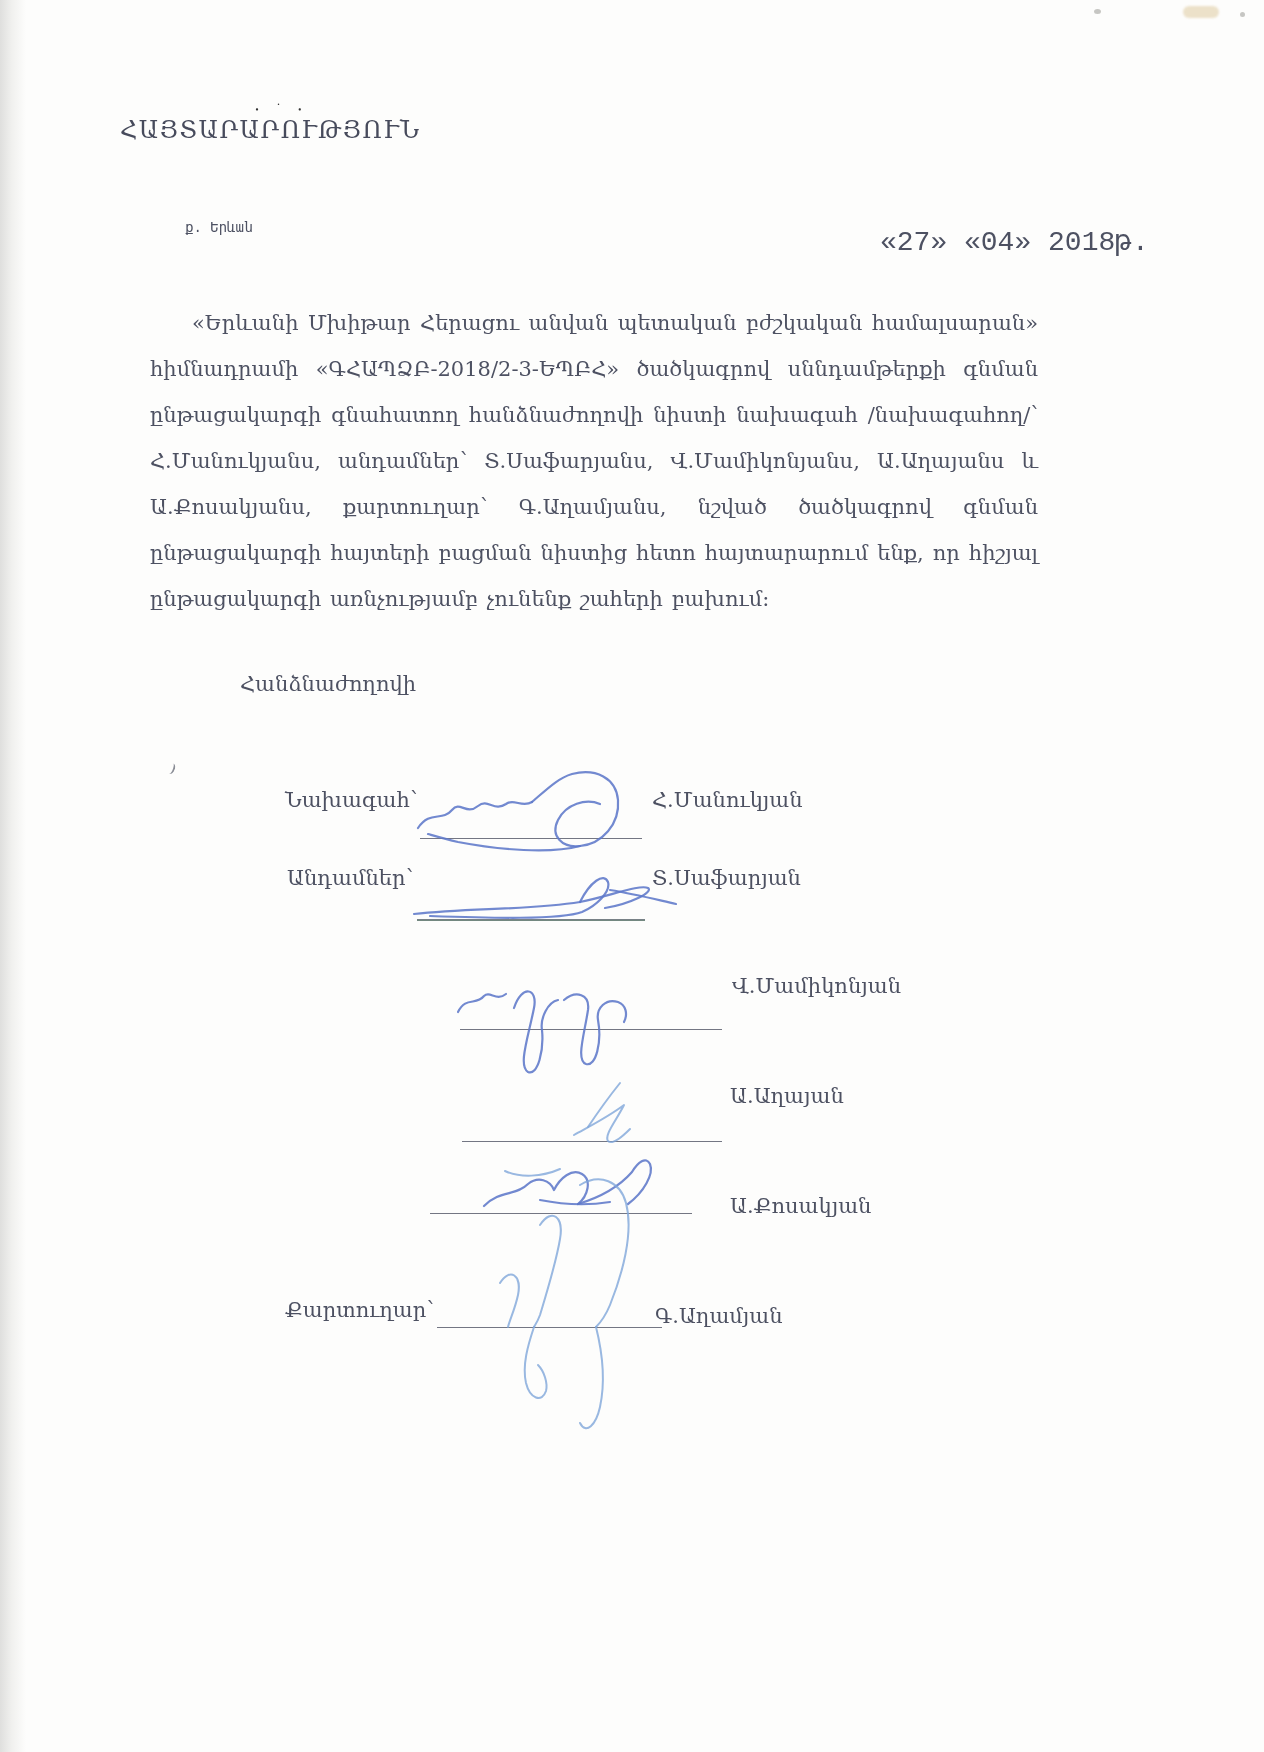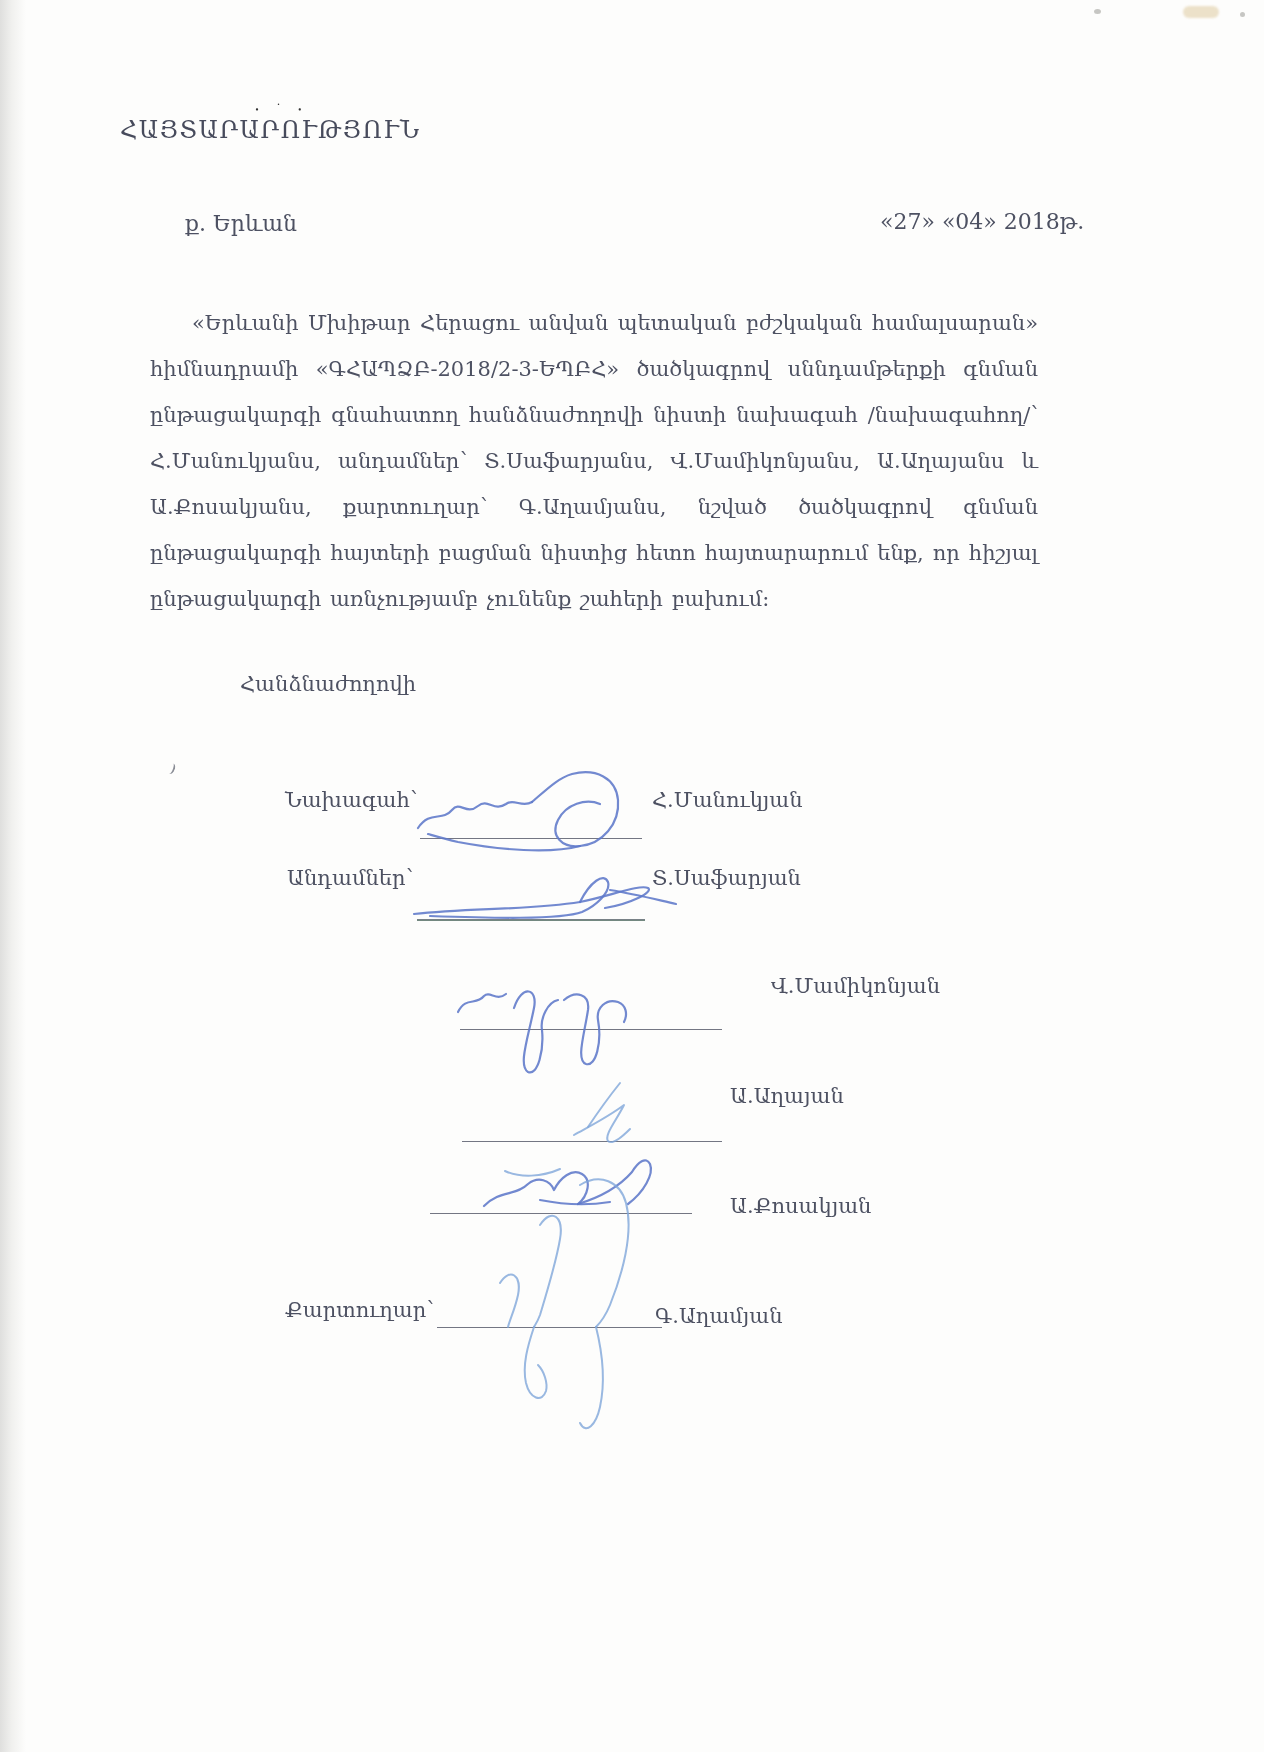--- a/index.html
+++ b/index.html
@@ -19,22 +19,22 @@
   }
   .doc-title{
     position:absolute;left:120px;top:116px;width:850px;
     text-align:left;font-size:24px;letter-spacing:1.5px;
     color:#474b5c;
   }
   .doc-subtitle{
     position:absolute;left:120px;top:152px;width:850px;
     text-align:center;font-size:22px;letter-spacing:.3px;
   }
-  .place{position:absolute;left:185px;top:211px;font-size:22px;}
-  .date{position:absolute;left:880px;top:209px;width:190px;font-size:22px;white-space:nowrap;}
+  .place{position:absolute;left:185px;top:219px;font-size:14px;font-family:Liberation Mono, monospace;}
+  .date{position:absolute;left:880px;top:224px;width:190px;font-size:28px;white-space:nowrap;font-family:Liberation Mono, monospace;}
   .body-text{
     position:absolute;left:150px;top:300px;width:888px;
     font-size:21px;line-height:46px;
     text-align:justify;text-indent:42px;
     word-spacing:2px;
   }
   .committee-heading{position:absolute;left:240px;top:672px;font-size:21px;}
   .sig-label{position:absolute;font-size:21px;white-space:nowrap;}
   .sig-name{position:absolute;font-size:21px;white-space:nowrap;}
   .sig-line{position:absolute;height:1.4px;background:var(--line,#5a5e6d);opacity:.85;}
@@ -83,21 +83,21 @@
   <div class="sig-label" style="left:287px;top:866px;">Անդամներ՝</div>
   <div class="sig-line greenish" style="left:417px;top:919px;width:228px;"></div>
   <div class="sig-name" style="left:652px;top:866px;">Տ.Սաֆարյան</div>
   <svg class="sig-svg sig-dark" style="left:400px;top:858px;" width="290" height="75" viewBox="0 0 290 75">
     <path d="M14,56 C70,50 130,52 180,44 C210,38 240,26 248,30 C254,34 230,46 205,50"></path>
     <path d="M180,44 C190,24 204,14 208,24 C211,34 196,48 182,54 C160,62 90,60 30,58"></path>
     <path d="M210,32 C235,36 258,42 276,46"></path>
   </svg>
 
   <div class="sig-line" style="left:460px;top:1029px;width:262px;"></div>
-  <div class="sig-name" style="left:771px;top:974px;">Վ.Մամիկոնյան</div>
+  <div class="sig-name" style="left:732px;top:974px;">Վ.Մամիկոնյան</div>
   <svg class="sig-svg sig-dark" style="left:430px;top:950px;" width="270" height="135" viewBox="0 0 270 135">
     <path d="M28,62 C36,46 46,56 54,46 C60,40 66,52 76,44"></path>
     <path d="M84,58 C92,34 108,38 104,58 C98,88 88,116 98,122 C108,126 114,100 112,80 C110,68 118,52 128,50"></path>
     <path d="M134,50 C146,40 160,44 158,60 C154,86 146,110 156,114 C166,117 172,92 168,70 C166,58 176,48 188,52 C196,55 198,64 194,72"></path>
   </svg>
 
   <div class="sig-line" style="left:462px;top:1141px;width:260px;"></div>
   <div class="sig-name" style="left:730px;top:1084px;">Ա.Աղայան</div>
   <svg class="sig-svg sig-light" style="left:450px;top:1075px;" width="280" height="115" viewBox="0 0 280 115">
     <path d="M138,52 C150,34 162,18 170,8"></path>

